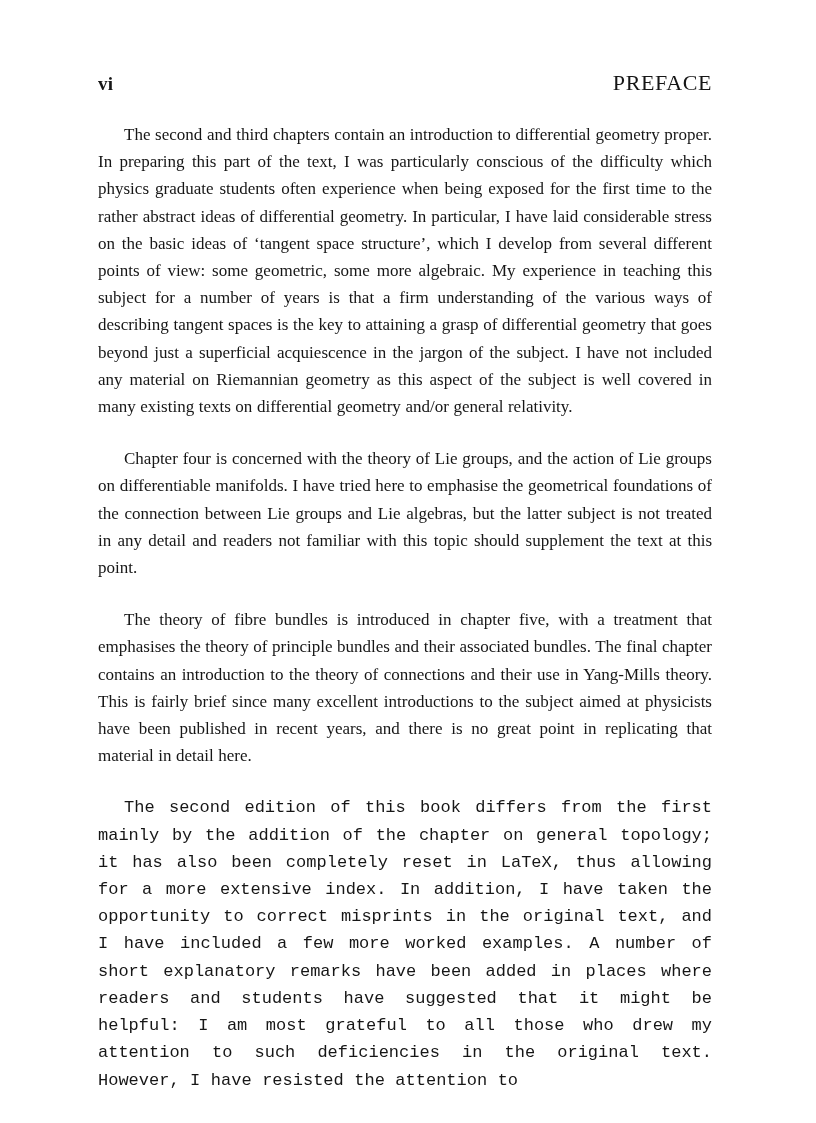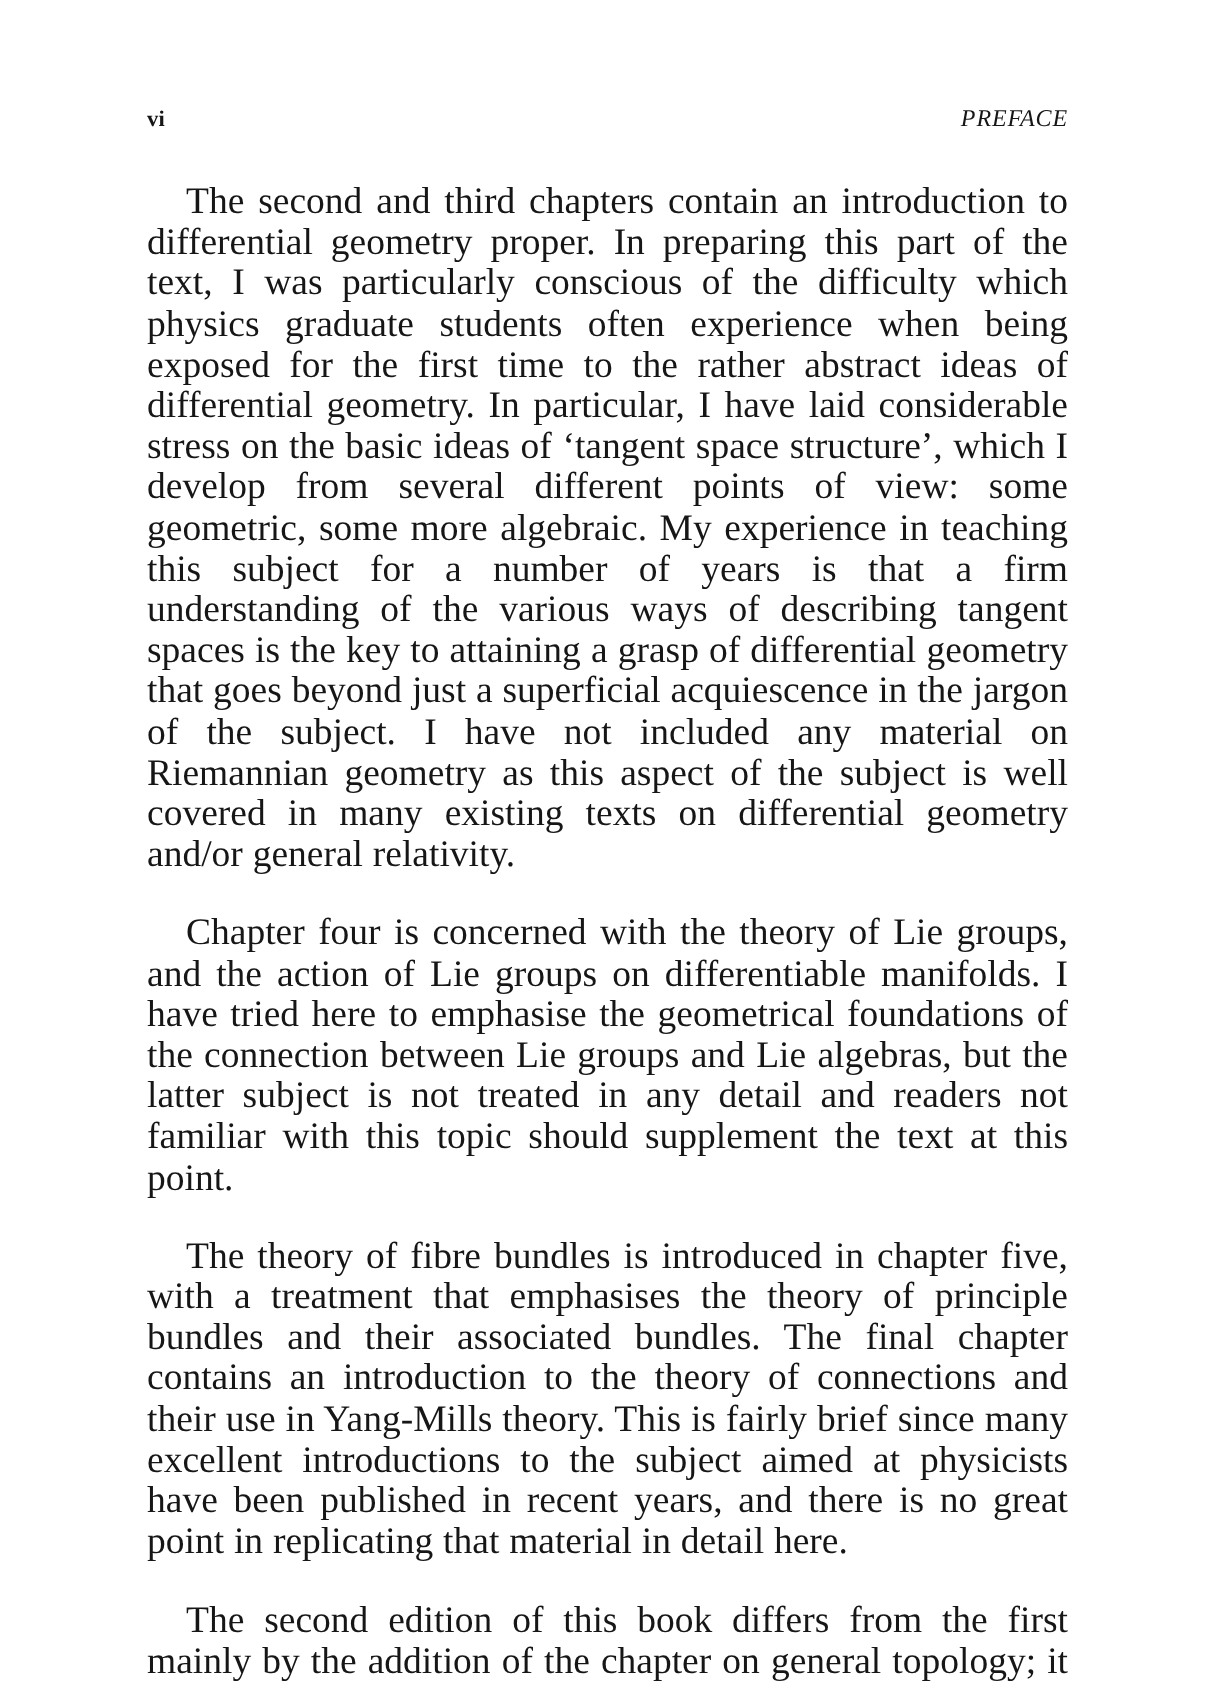--- a/index.html
+++ b/index.html
@@ -31,56 +31,56 @@
     position: absolute;
     left: 98px;
     top: 72px;
     width: 614px;
     height: 26px;
     display: flex;
     align-items: baseline;
     justify-content: space-between;
   }
   .folio {
-    font-size: 15px;
+    font-size: 19px;
     font-weight: bold;
     letter-spacing: 0.2px;
     line-height: 1;
     text-align: right;
   }
   .head-title {
-    font-size: 16px;
-    font-style: italic;
+    font-size: 22px;
     letter-spacing: 0.6px;
     line-height: 1;
   }
 
   
   .textblock {
     position: absolute;
     left: 98px;
     top: 121px;
     width: 614px;
   }
 
   .para {
     margin: 0;
     text-indent: 26px;
     text-align: justify;
-    font-size: 25px;
+    font-size: 17px;
     line-height: 27.2px;
     word-spacing: 0.3px;
     hyphens: none;
   }
   .para + .para {
     margin-top: 25px;
   }
   
   .para.continues {
     text-align-last: left;
+    font-family: Liberation Mono, monospace;
   }
 </style>
 </head>
 <body>
 
 <div class="page">
 
   <div class="running-head">
     <span class="folio">vi</span>
     <span class="head-title">PREFACE</span>

